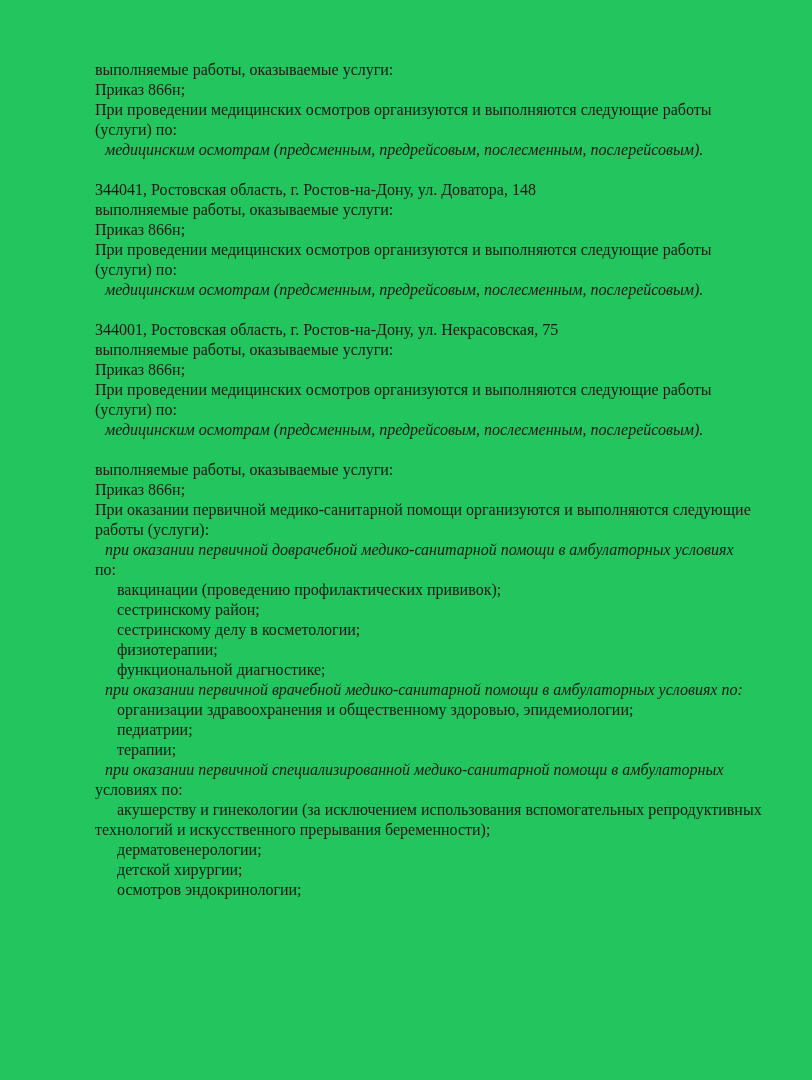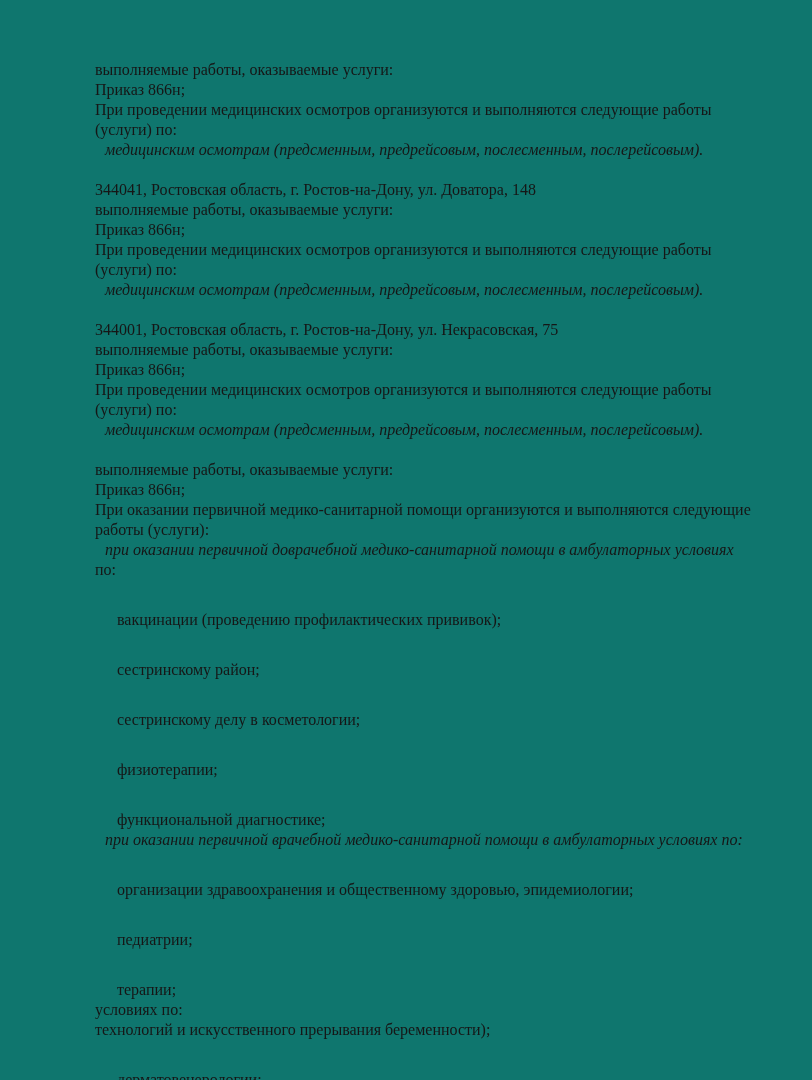--- a/index.html
+++ b/index.html
@@ -6,35 +6,35 @@
   body {
     width: 812px;
     height: 1080px;
     background: #ffffff;
     font-family: "Liberation Serif", "DejaVu Serif", serif;
   }
   .page {
     position: relative;
     width: 812px;
     height: 1080px;
-    background: #0f766e;
+    background: #22c55e;
     overflow: hidden;
   }
   .doc {
     position: absolute;
     left: 95px;
     top: 60px;
     width: 705px;
     font-size: 16px;
     line-height: 20px;
     color: #161616;
   }
   .line { white-space: pre; }
   .line.i1 { padding-left: 10px; font-style: italic; }
-  .line.i2 { padding-left: 22px; margin-top: 30px; }
+  .line.i2 { padding-left: 22px; }
   .line.blank { height: 20px; }
 </style>
 </head>
 <body>
 
 <div class="page">
   <div class="doc">
       <div class="line">выполняемые работы, оказываемые услуги:</div>
       <div class="line">Приказ 866н;</div>
       <div class="line">При проведении медицинских осмотров организуются и выполняются следующие работы</div>
@@ -63,19 +63,21 @@
       <div class="line">по:</div>
       <div class="line i2">вакцинации (проведению профилактических прививок);</div>
       <div class="line i2">сестринскому район;</div>
       <div class="line i2">сестринскому делу в косметологии;</div>
       <div class="line i2">физиотерапии;</div>
       <div class="line i2">функциональной диагностике;</div>
       <div class="line i1">при оказании первичной врачебной медико-санитарной помощи в амбулаторных условиях по:</div>
       <div class="line i2">организации здравоохранения и общественному здоровью, эпидемиологии;</div>
       <div class="line i2">педиатрии;</div>
       <div class="line i2">терапии;</div>
+      <div class="line i1">при оказании первичной специализированной медико-санитарной помощи в амбулаторных</div>
       <div class="line">условиях по:</div>
+      <div class="line i2">акушерству и гинекологии (за исключением использования вспомогательных репродуктивных</div>
       <div class="line">технологий и искусственного прерывания беременности);</div>
       <div class="line i2">дерматовенерологии;</div>
       <div class="line i2">детской хирургии;</div>
       <div class="line i2">осмотров эндокринологии;</div>
     </div>
 </div>
 
 </body></html>

